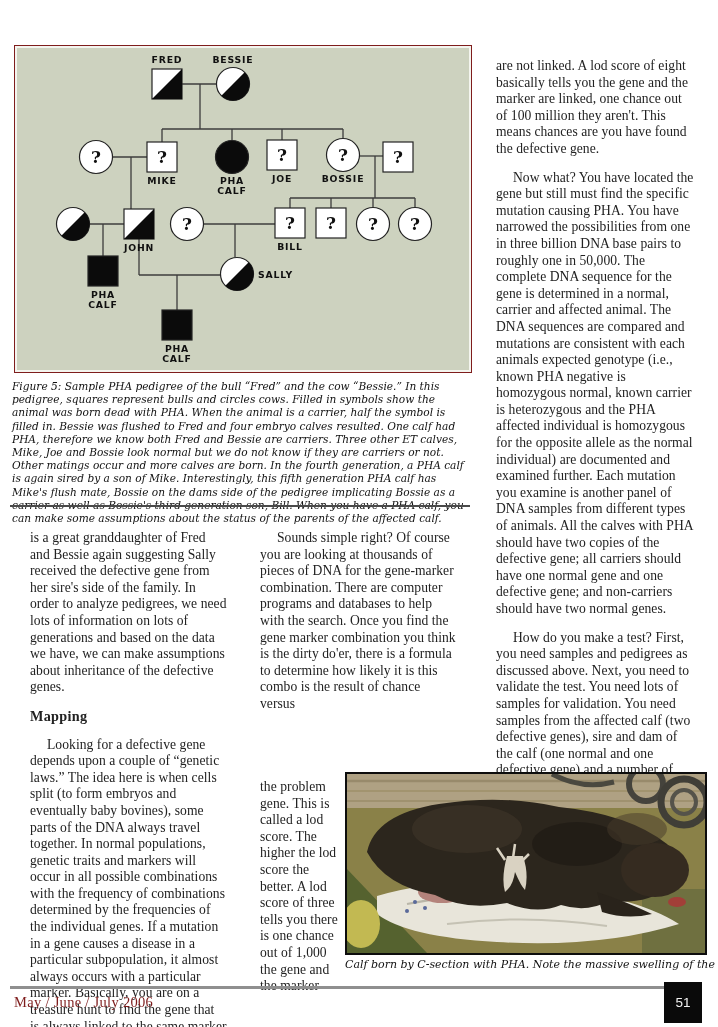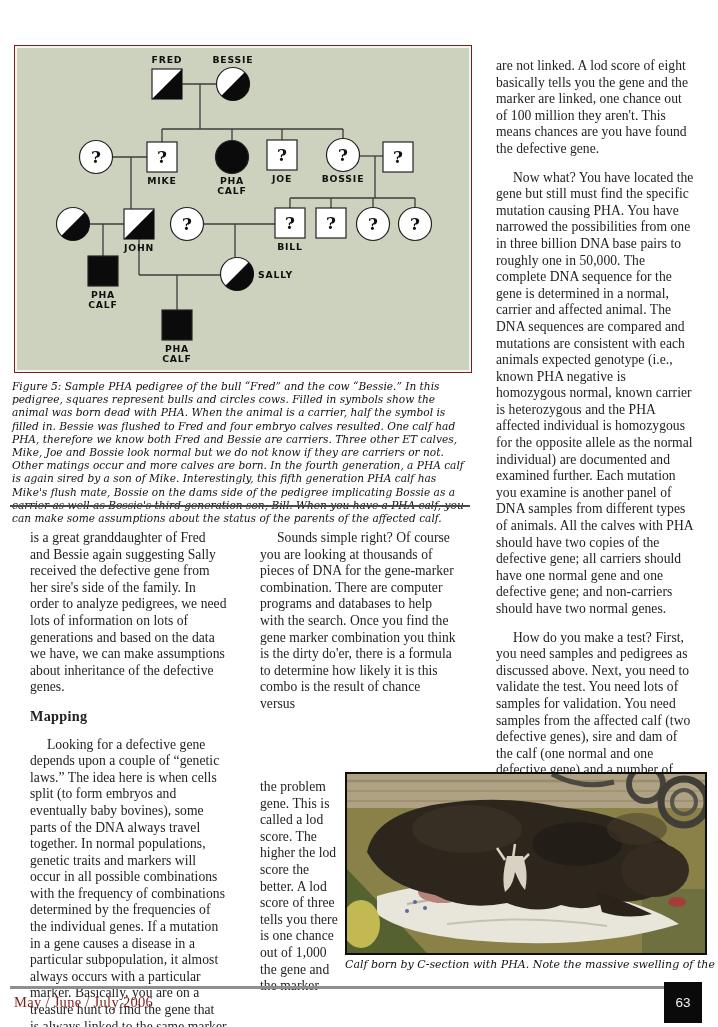--- a/index.html
+++ b/index.html
@@ -172,16 +172,16 @@
       <path d="M160,82 q-6,22 -2,36 q8,-6 10,-20 q6,14 10,18 q4,-16 -2,-34 Z" fill="#d9d2c2"></path>
       <path d="M158,86 l-8,-12 M166,84 l2,-14 M172,90 l10,-10" stroke="#d9d2c2" stroke-width="2.5" fill="none"></path>
       <ellipse cx="330" cy="128" rx="9" ry="5" fill="#a23f38"></ellipse>
     </svg>
   </div>
   <div class="photo-caption">Calf born by C-section with PHA. Note the massive swelling of the entire body.</div>
 
   <div class="footer-rule"></div>
   <div class="footer-date">May / June / July 2006</div>
   <div class="page-number-box">
-    <span class="page-number">63</span>
+    <span class="page-number">51</span>
   </div>
 
 </div>
 
 </body></html>

